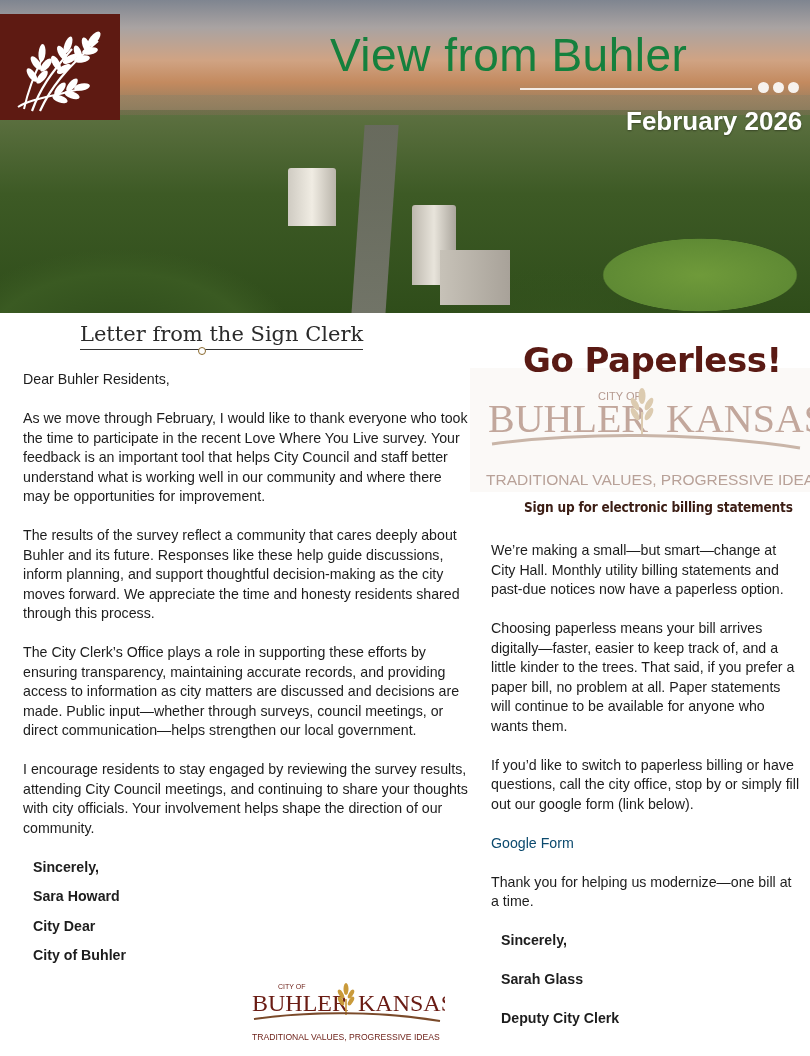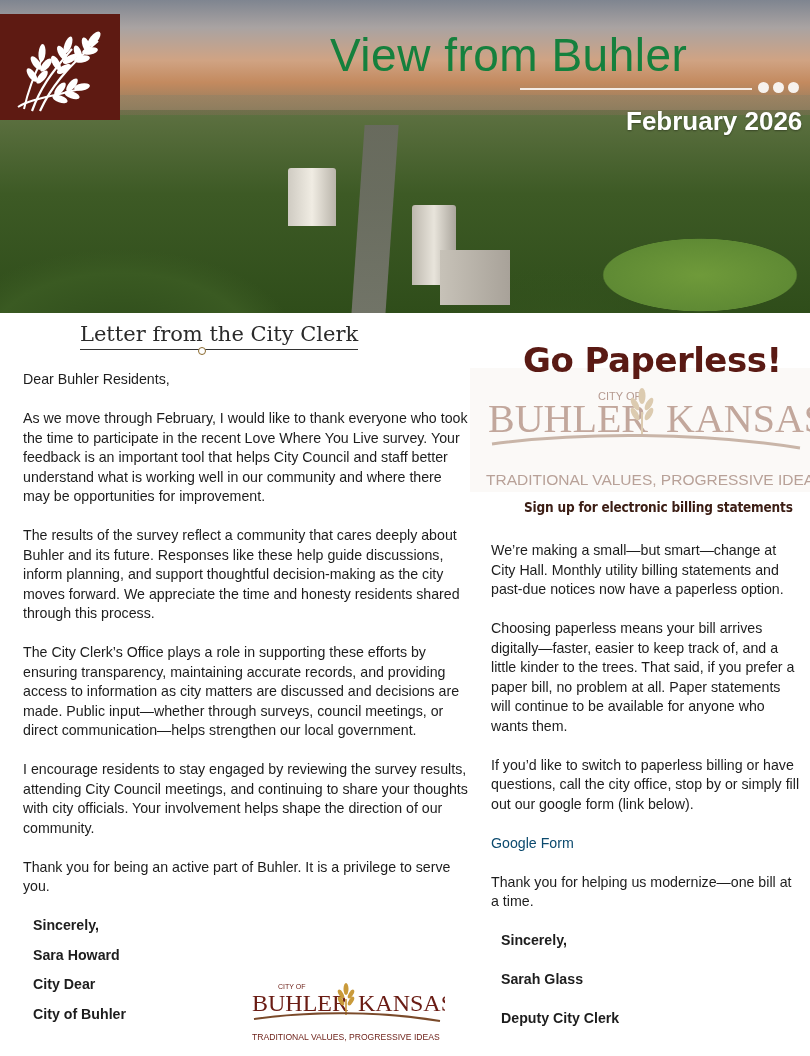--- a/index.html
+++ b/index.html
@@ -152,30 +152,29 @@
 
 <div class="title">View from Buhler</div>
 <div class="title-rule"></div>
 <div class="dots">
   <span class="dot"></span>
   <span class="dot"></span>
   <span class="dot"></span>
 </div>
 <div class="date">February 2026</div>
 
-<div class="letter-heading">Letter from the City Clerk</div>
+<div class="letter-heading">Letter from the Sign Clerk</div>
 <div class="heading-mark"></div>
 
 <div class="left-col">
   <p>Dear Buhler Residents,</p>
   <p>As we move through February, I would like to thank everyone who took the time to participate in the recent Love Where You Live survey. Your feedback is an important tool that helps City Council and staff better understand what is working well in our community and where there may be opportunities for improvement.</p>
   <p>The results of the survey reflect a community that cares deeply about Buhler and its future. Responses like these help guide discussions, inform planning, and support thoughtful decision-making as the city moves forward. We appreciate the time and honesty residents shared through this process.</p>
   <p>The City Clerk’s Office plays a role in supporting these efforts by ensuring transparency, maintaining accurate records, and providing access to information as city matters are discussed and decisions are made. Public input—whether through surveys, council meetings, or direct communication—helps strengthen our local government.</p>
   <p>I encourage residents to stay engaged by reviewing the survey results, attending City Council meetings, and continuing to share your thoughts with city officials. Your involvement helps shape the direction of our community.</p>
-  <p>Thank you for being an active part of Buhler. It is a privilege to serve you.</p>
   <div class="sig">
     <p>Sincerely,</p>
     <p>Sara Howard</p>
     <p>City Dear</p>
     <p>City of Buhler</p>
   </div>
 </div>
 
 <div class="footer-logo">
   <svg width="195" height="68" viewBox="0 0 195 68">

